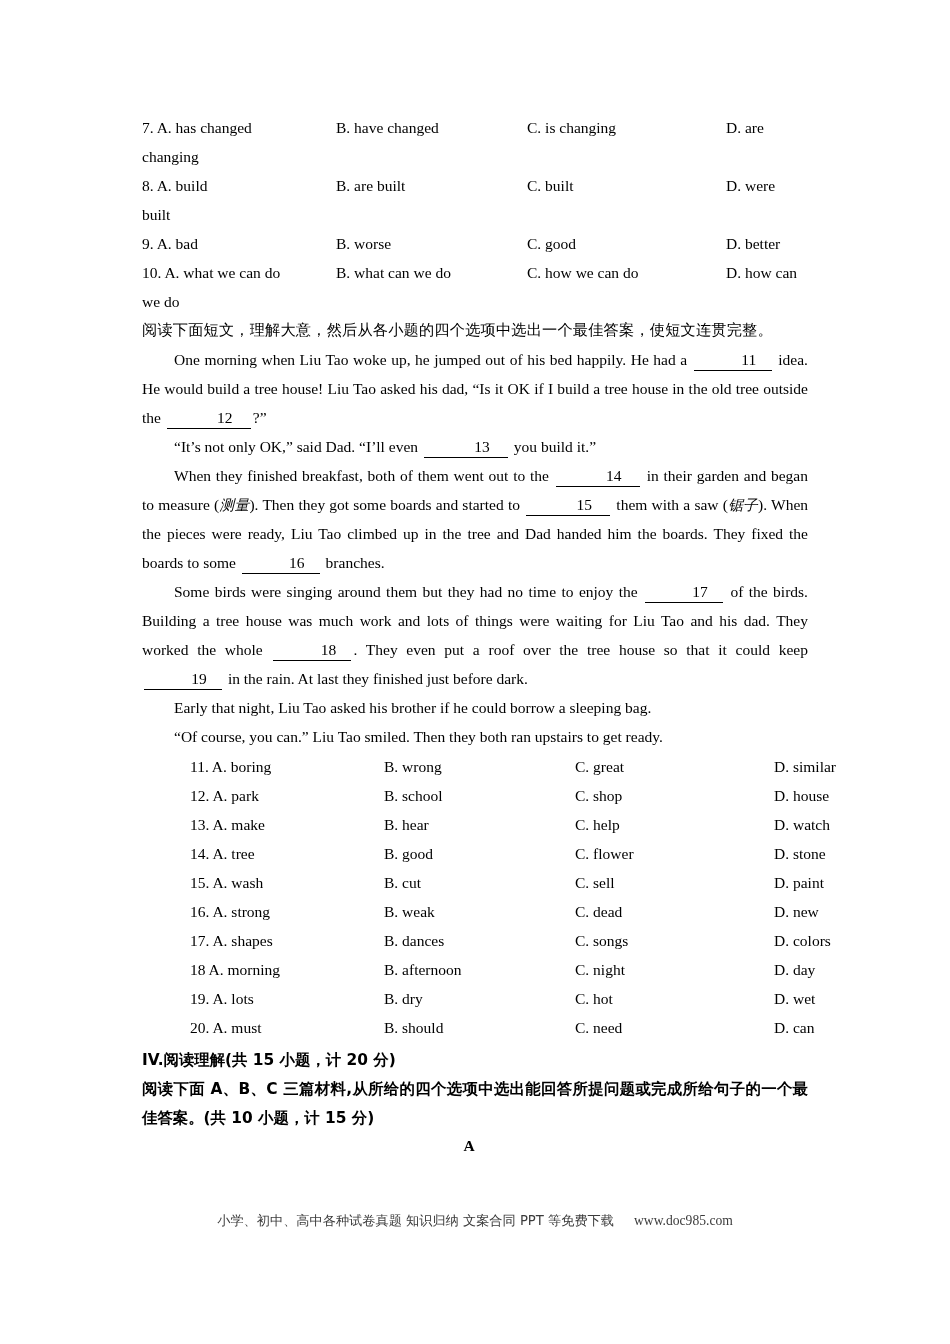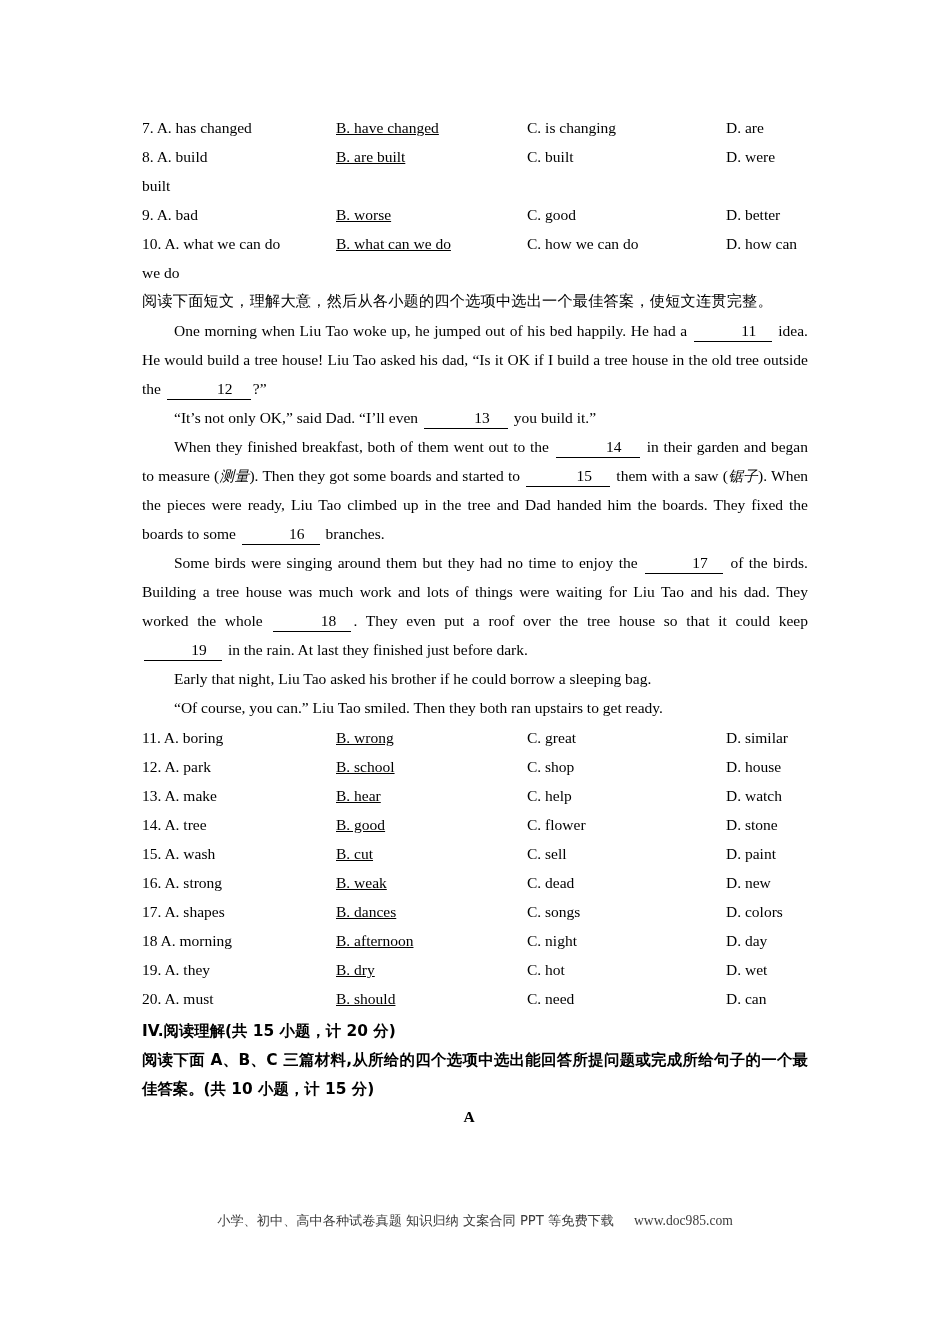--- a/index.html
+++ b/index.html
@@ -33,21 +33,21 @@
   .mc-block { width: 100%; }
   .mc-row {
     position: relative;
     height: 29px;
     font-size: 15.5px;
     line-height: 29px;
     white-space: nowrap;
   }
   .mc-col { position: absolute; top: 0; }
   .c-a { left: 0px; }
-  .c-b { left: 194px; text-decoration: underline; }
+  .c-b { left: 194px; }
   .c-c { left: 385px; }
   .c-d { left: 584px; }
   .mc-wrap {
     height: 29px;
     font-size: 15.5px;
     line-height: 29px;
     white-space: nowrap;
   }
 
   
@@ -78,21 +78,21 @@
     vertical-align: baseline;
     margin: 0 2px;
   }
   .bl-w1 { width: 78px; }
   .bl-w2 { width: 84px; }
   .bl-w3 { width: 90px; }
   .cjk { font-family: "DejaVu Sans", "Liberation Sans", sans-serif; font-size: 14.6px; font-style: italic; }
 
   
   .mc2 { margin-top: 1px; }
-  .mc2 .mc-row { height: 29px; line-height: 29px; }
+  .mc2 .mc-row { height: 29px; line-height: 29px; margin-left: 48px; }
 
   
   .sec-head {
     font-family: "DejaVu Sans", "Liberation Sans", sans-serif;
     font-weight: bold;
     font-size: 15.4px;
     line-height: 29px;
     margin-top: 4px;
   }
   .sec-sub {
@@ -136,20 +136,21 @@
   <div class="content">
 
     <div class="mc-block">
 
       <div class="mc-row">
         <span class="mc-col c-a"><span>7.</span> <span>A. has changed</span></span>
         <span class="mc-col c-b">B. have changed</span>
         <span class="mc-col c-c">C. is changing</span>
         <span class="mc-col c-d">D. are</span>
       </div>
+      <div class="mc-wrap">changing</div>
 
       <div class="mc-row">
         <span class="mc-col c-a"><span>8.</span> <span>A. build</span></span>
         <span class="mc-col c-b">B. are built</span>
         <span class="mc-col c-c">C. built</span>
         <span class="mc-col c-d">D. were</span>
       </div>
       <div class="mc-wrap">built</div>
 
       <div class="mc-row">
@@ -238,21 +239,21 @@
       </div>
 
       <div class="mc-row">
         <span class="mc-col c-a"><span>18</span> <span>A. morning</span></span>
         <span class="mc-col c-b">B. afternoon</span>
         <span class="mc-col c-c">C. night</span>
         <span class="mc-col c-d">D. day</span>
       </div>
 
       <div class="mc-row">
-        <span class="mc-col c-a"><span>19.</span> <span>A. they</span></span>
+        <span class="mc-col c-a"><span>19.</span> <span>A. lots</span></span>
         <span class="mc-col c-b">B. dry</span>
         <span class="mc-col c-c">C. hot</span>
         <span class="mc-col c-d">D. wet</span>
       </div>
 
       <div class="mc-row">
         <span class="mc-col c-a"><span>20.</span> <span>A. must</span></span>
         <span class="mc-col c-b">B. should</span>
         <span class="mc-col c-c">C. need</span>
         <span class="mc-col c-d">D. can</span>

